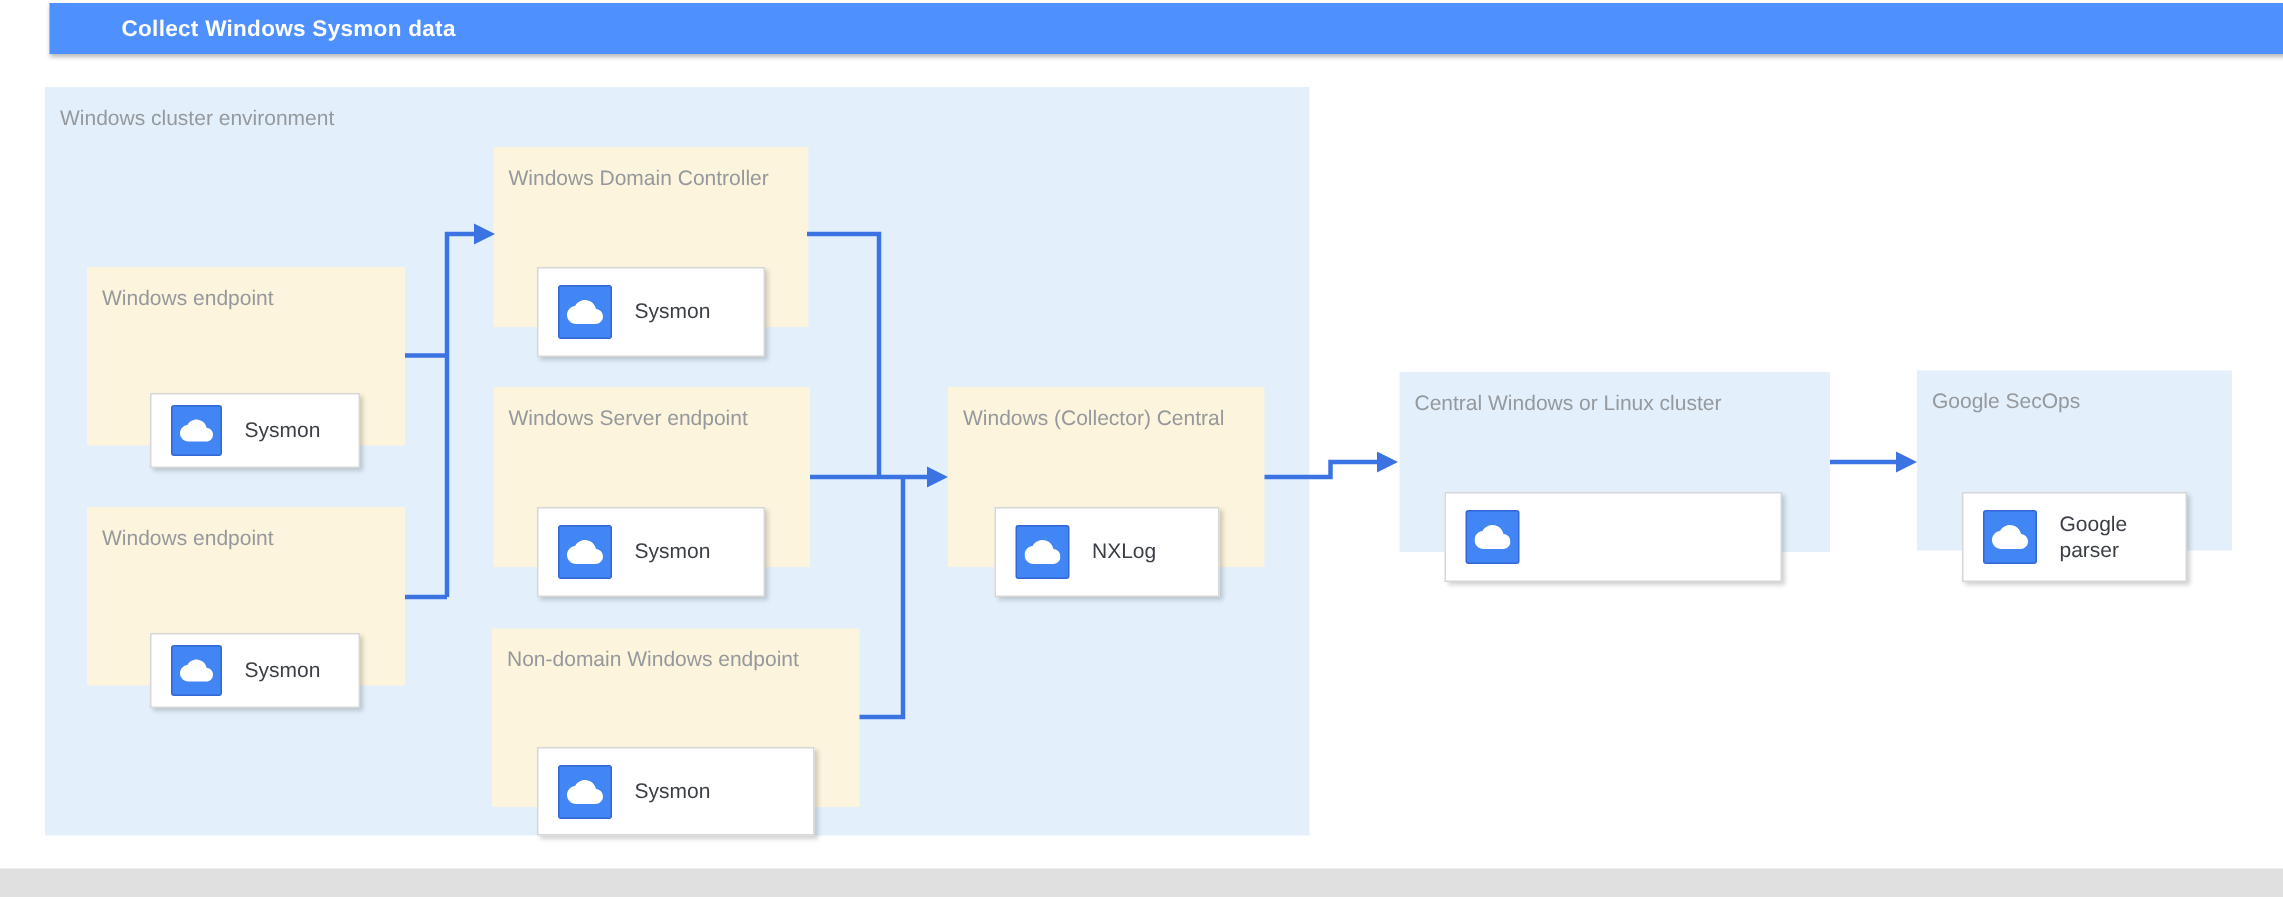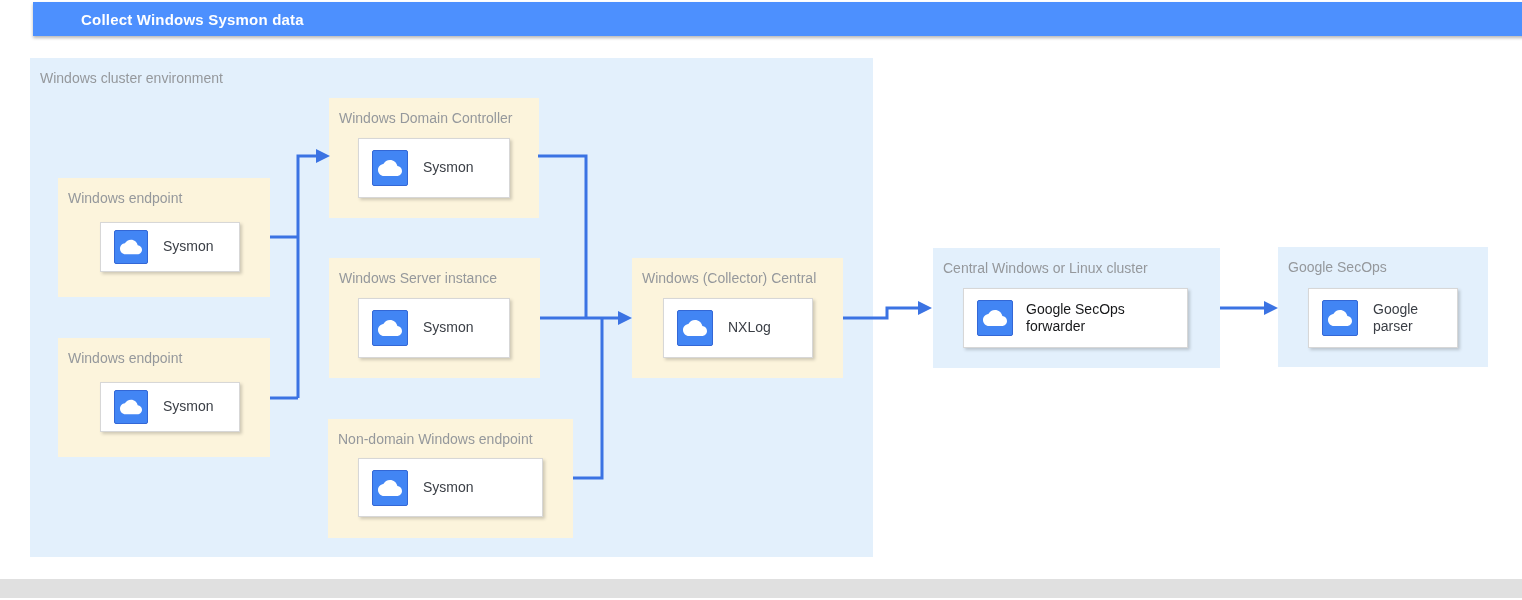--- a/index.html
+++ b/index.html
@@ -10,21 +10,21 @@
            box-shadow:0 2px 3px rgba(0,0,0,0.28);display:flex;align-items:center;margin-left:33px;}
   .app-bar-title{color:#ffffff;font-size:15px;font-weight:600;letter-spacing:.2px;padding-left:48px;}
   
   .zone{position:absolute;box-sizing:border-box;}
   .zone.blue{background:#E3F0FC;}
   .zone.yellow{background:#FCF4DC;}
   .zone-label{font-size:14px;color:#95989C;padding:12px 10px 0 10px;white-space:nowrap;}
   
   .card{position:absolute;box-sizing:border-box;background:#ffffff;border:1px solid #D7D7D7;
         box-shadow:2px 2px 3px rgba(0,0,0,0.18);display:flex;align-items:center;
-        padding-left:13px;gap:15px;}
+        padding-left:13px;gap:15px;margin-top:40px;}
   .chip{flex:0 0 auto;display:flex;align-items:center;justify-content:center;
         background:#4285F4;border:1px solid #3367D6;border-radius:2px;}
   .chip.s32{width:32px;height:32px;}
   .chip.s34{width:34px;height:34px;}
   .card-label{font-size:14px;color:#3A3E45;line-height:1.25;}
   .card-label.dark{color:#17181A;}
   
   .connectors{position:absolute;left:0;top:0;pointer-events:none;}
   
   .footer-bar{position:absolute;left:0;top:579px;width:100%;height:19px;background:#E0E0E0;}
@@ -48,21 +48,21 @@
 
   <div class="zone yellow" style="left:58px;top:338px;width:212px;height:119px;">
     <div class="zone-label">Windows endpoint</div>
   </div>
 
   <div class="zone yellow" style="left:329px;top:98px;width:210px;height:120px;">
     <div class="zone-label">Windows Domain Controller</div>
   </div>
 
   <div class="zone yellow" style="left:329px;top:258px;width:211px;height:120px;">
-    <div class="zone-label">Windows Server instance</div>
+    <div class="zone-label">Windows Server endpoint</div>
   </div>
 
   <div class="zone yellow" style="left:328px;top:419px;width:245px;height:119px;">
     <div class="zone-label">Non-domain Windows endpoint</div>
   </div>
 
   <div class="zone yellow" style="left:632px;top:258px;width:211px;height:120px;">
     <div class="zone-label">Windows (Collector) Central</div>
   </div>
 
@@ -127,21 +127,20 @@
     </span>
     <span class="card-label">NXLog</span>
   </div>
 
   <div class="card" style="left:963px;top:288px;width:225px;height:60px;gap:13px;">
     <span class="chip s34">
       <svg width="24" height="24" viewBox="0 0 24 24">
           <path fill="#ffffff" d="M19.35 10.04C18.67 6.59 15.64 4 12 4 9.11 4 6.6 5.64 5.35 8.04 2.34 8.36 0 10.91 0 14c0 3.31 2.69 6 6 6h13c2.76 0 5-2.24 5-5 0-2.64-2.05-4.78-4.65-4.96z"></path>
         </svg>
     </span>
-    <span class="card-label dark">Google SecOps forwarder</span>
   </div>
 
   <div class="card" style="left:1308px;top:288px;width:150px;height:60px;">
     <span class="chip s34">
       <svg width="24" height="24" viewBox="0 0 24 24">
           <path fill="#ffffff" d="M19.35 10.04C18.67 6.59 15.64 4 12 4 9.11 4 6.6 5.64 5.35 8.04 2.34 8.36 0 10.91 0 14c0 3.31 2.69 6 6 6h13c2.76 0 5-2.24 5-5 0-2.64-2.05-4.78-4.65-4.96z"></path>
         </svg>
     </span>
     <span class="card-label" style="max-width:92px;">Google parser</span>
   </div>

